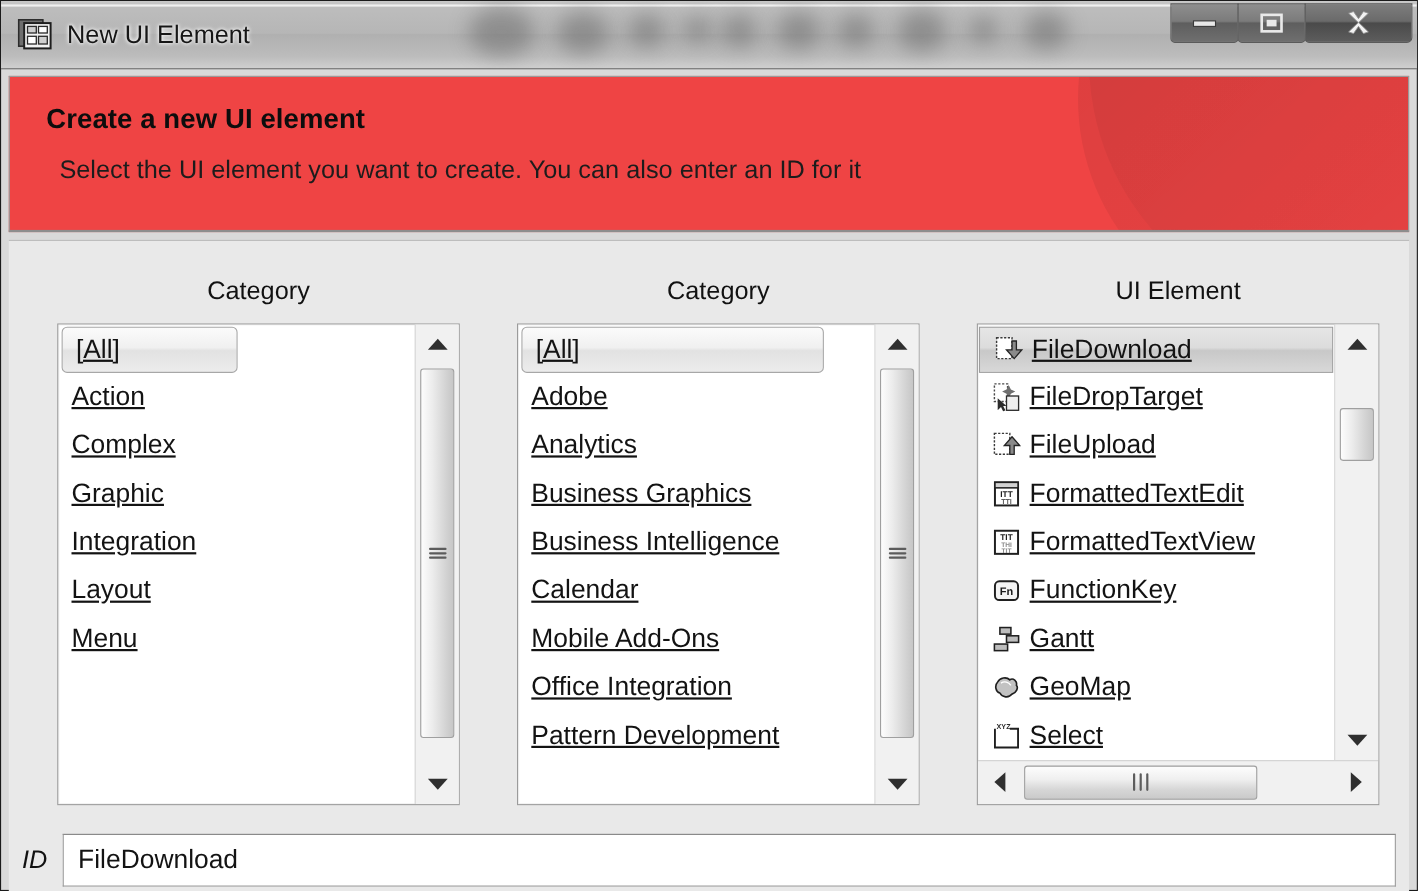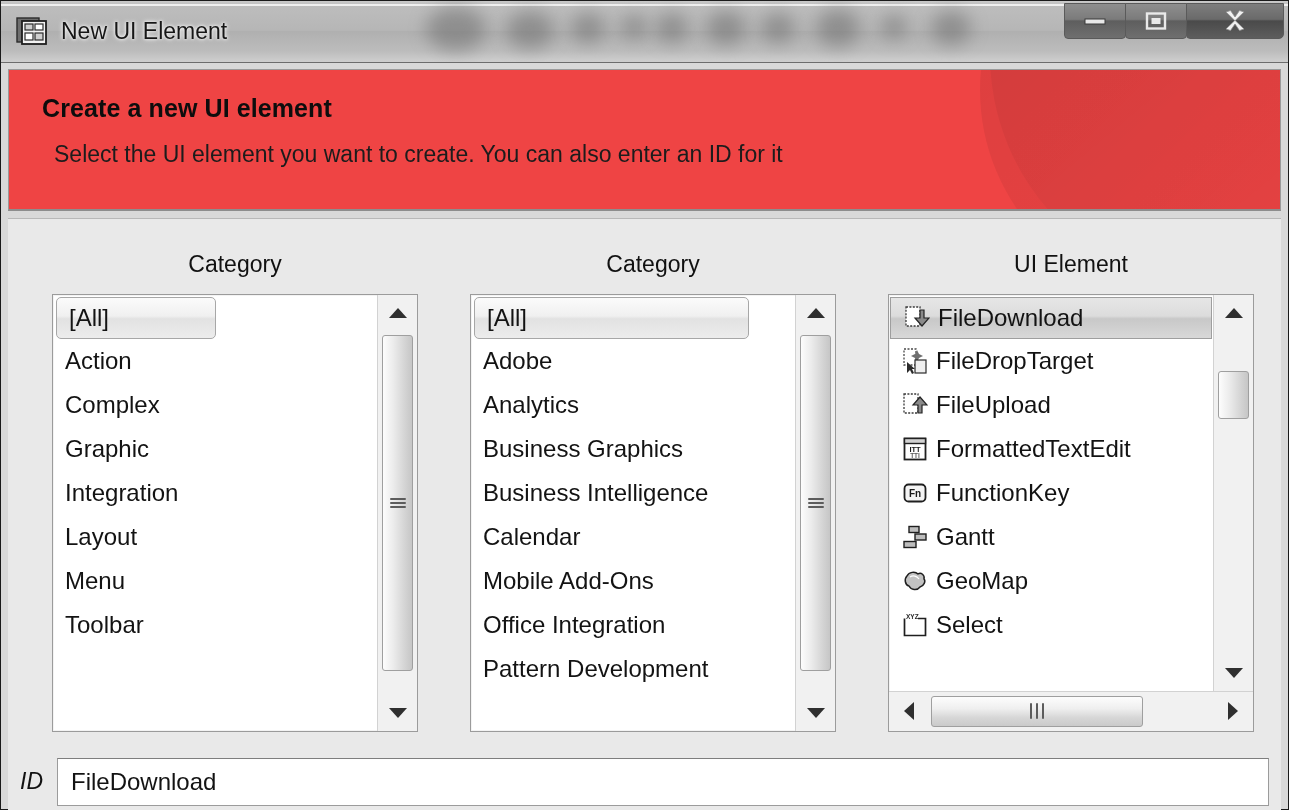--- a/index.html
+++ b/index.html
@@ -181,20 +181,21 @@
     min-width: 0;
   }
   .list-item {
     height: 44px;
     display: flex;
     align-items: center;
     padding-left: 12px;
     font-size: 24px;
     color: #131313;
     white-space: nowrap;
+    text-decoration: underline;
   }
   .list-item.selected-pill {
     margin-left: 3px;
     margin-right: 3px;
     height: 42px;
     border: 1px solid #a7a7a7;
     border-radius: 5px;
     background: linear-gradient(to bottom, #fbfbfb 0%, #f0f0f0 45%, #e2e2e2 52%, #ececec 100%);
   }
   .list-item.selected-pill.narrow { width: 160px; }
@@ -384,23 +385,20 @@
             </div>
             <div class="list-item">
               <span>Integration</span>
             </div>
             <div class="list-item">
               <span>Layout</span>
             </div>
             <div class="list-item">
               <span>Menu</span>
             </div>
-            <div class="list-item">
-              <span>Toolbar</span>
-            </div>
           </div>
           <div class="vscroll">
             <div class="sb-arrow">
               <svg width="20" height="12" viewBox="0 0 20 12">
                   <path d="M10 1 L19 11 L1 11 Z" fill="#2f2f2f"></path>
                 </svg>
             </div>
             <div class="sb-track">
               <div class="sb-thumb" style="top:4px; height:336px;">
                 <div class="grip-v">
@@ -518,20 +516,31 @@
                   <svg width="26" height="26" viewBox="0 0 26 26">
                     <rect x="2.5" y="2.5" width="21" height="21" fill="#fff" stroke="#202020" stroke-width="1.8"></rect>
                     <rect x="2.5" y="2.5" width="21" height="5" fill="#d2d2d2" stroke="#202020" stroke-width="1.4"></rect>
                     <text x="13" y="15.5" font-family="'Liberation Sans',sans-serif" font-size="7.5" font-weight="bold" fill="#1a1a1a" text-anchor="middle">ITT</text>
                     <text x="13" y="22" font-family="'Liberation Sans',sans-serif" font-size="6.5" font-weight="bold" fill="#5e5e5e" text-anchor="middle">TTI</text>
                   </svg>
                 </span>
                 <span>FormattedTextEdit</span>
               </div>
 
+              <div class="list-item">
+                <span class="item-icon">
+                  <svg width="26" height="26" viewBox="0 0 26 26">
+                    <rect x="2.5" y="2.5" width="21" height="21" fill="#fff" stroke="#202020" stroke-width="1.8"></rect>
+                    <text x="13" y="11" font-family="'Liberation Sans',sans-serif" font-size="7.5" font-weight="bold" fill="#1a1a1a" text-anchor="middle">TIT</text>
+                    <text x="13" y="17.5" font-family="'Liberation Sans',sans-serif" font-size="6" font-weight="bold" fill="#8a8a8a" text-anchor="middle">THI</text>
+                    <text x="13" y="23" font-family="'Liberation Sans',sans-serif" font-size="6" font-weight="bold" fill="#8a8a8a" text-anchor="middle">TIT</text>
+                  </svg>
+                </span>
+                <span>FormattedTextView</span>
+              </div>
 
               <div class="list-item">
                 <span class="item-icon">
                   <svg width="26" height="26" viewBox="0 0 26 26">
                     <rect x="2.5" y="4.5" width="21" height="17" rx="4" fill="#f4f4f4" stroke="#1f1f1f" stroke-width="1.8"></rect>
                     <text x="13" y="17" font-family="'Liberation Sans',sans-serif" font-size="10" font-weight="bold" fill="#1a1a1a" text-anchor="middle">Fn</text>
                   </svg>
                 </span>
                 <span>FunctionKey</span>
               </div>

